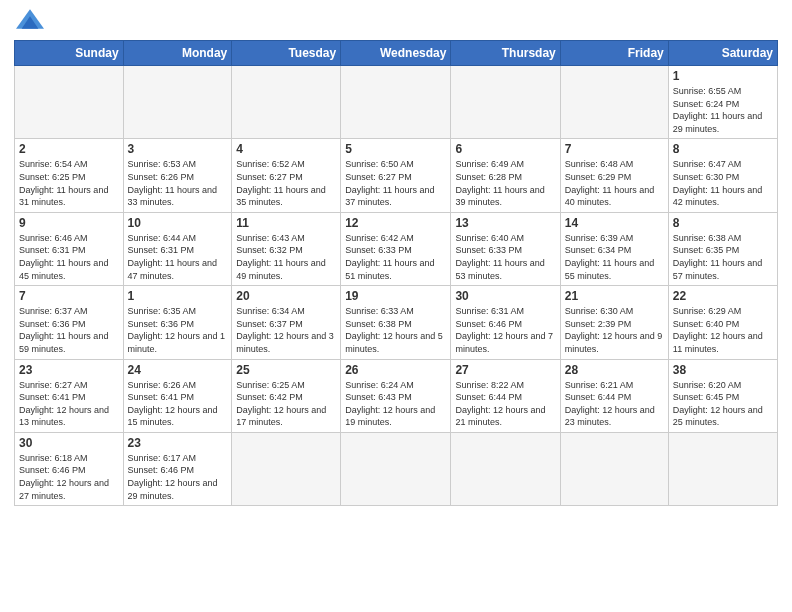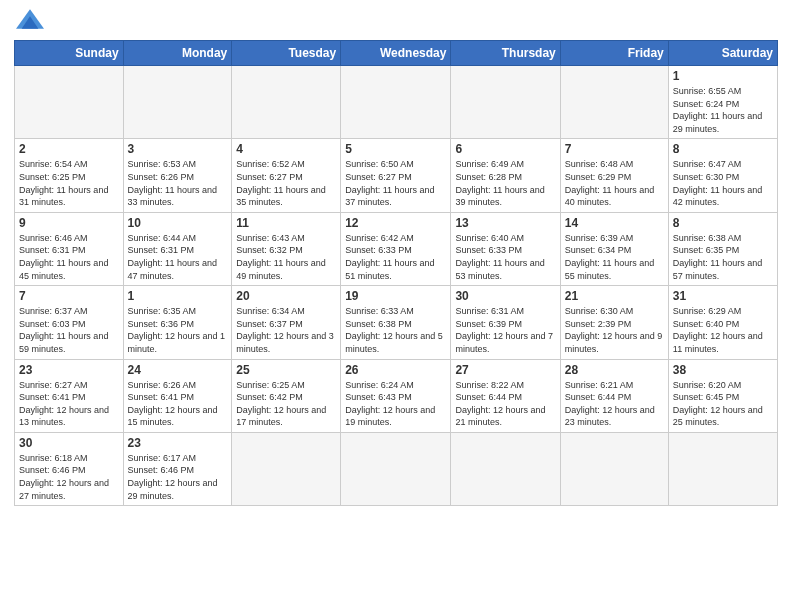--- a/index.html
+++ b/index.html
@@ -225,21 +225,21 @@
             <span class="day-num">8</span>
             <div class="day-info">Sunrise: 6:38 AM
 Sunset: 6:35 PM
 Daylight: 11 hours and 57 minutes.</div>
           </td>
         </tr>
         <tr>
           <td>
             <span class="day-num">7</span>
             <div class="day-info">Sunrise: 6:37 AM
-Sunset: 6:03 PM
+Sunset: 6:36 PM
 Daylight: 11 hours and 59 minutes.</div>
           </td>
           <td>
             <span class="day-num">1</span>
             <div class="day-info">Sunrise: 6:35 AM
 Sunset: 6:36 PM
 Daylight: 12 hours and 1 minute.</div>
           </td>
           <td>
             <span class="day-num">20</span>
@@ -249,31 +249,31 @@
           </td>
           <td>
             <span class="day-num">19</span>
             <div class="day-info">Sunrise: 6:33 AM
 Sunset: 6:38 PM
 Daylight: 12 hours and 5 minutes.</div>
           </td>
           <td>
             <span class="day-num">30</span>
             <div class="day-info">Sunrise: 6:31 AM
-Sunset: 6:39 PM
+Sunset: 6:46 PM
 Daylight: 12 hours and 7 minutes.</div>
           </td>
           <td>
             <span class="day-num">21</span>
             <div class="day-info">Sunrise: 6:30 AM
 Sunset: 2:39 PM
 Daylight: 12 hours and 9 minutes.</div>
           </td>
           <td>
-            <span class="day-num">31</span>
+            <span class="day-num">22</span>
             <div class="day-info">Sunrise: 6:29 AM
 Sunset: 6:40 PM
 Daylight: 12 hours and 11 minutes.</div>
           </td>
         </tr>
         <tr>
           <td>
             <span class="day-num">23</span>
             <div class="day-info">Sunrise: 6:27 AM
 Sunset: 6:41 PM

